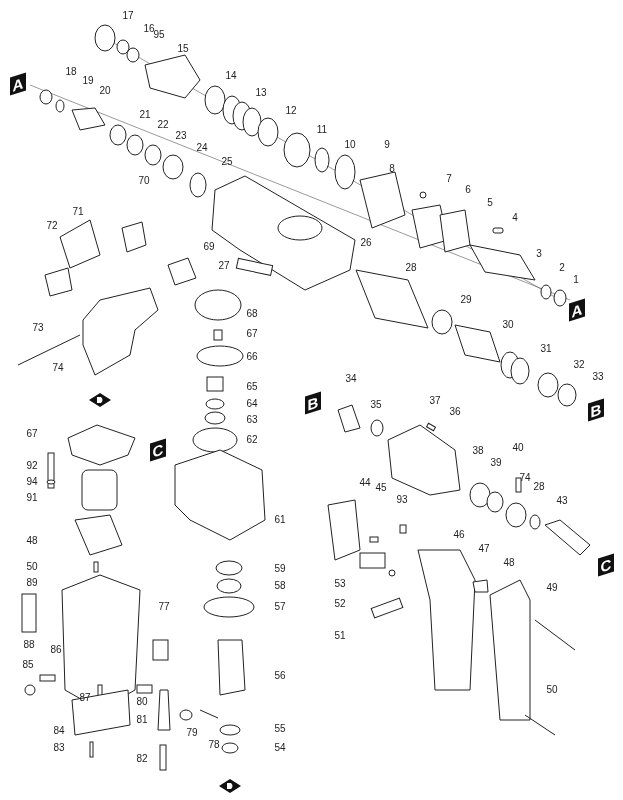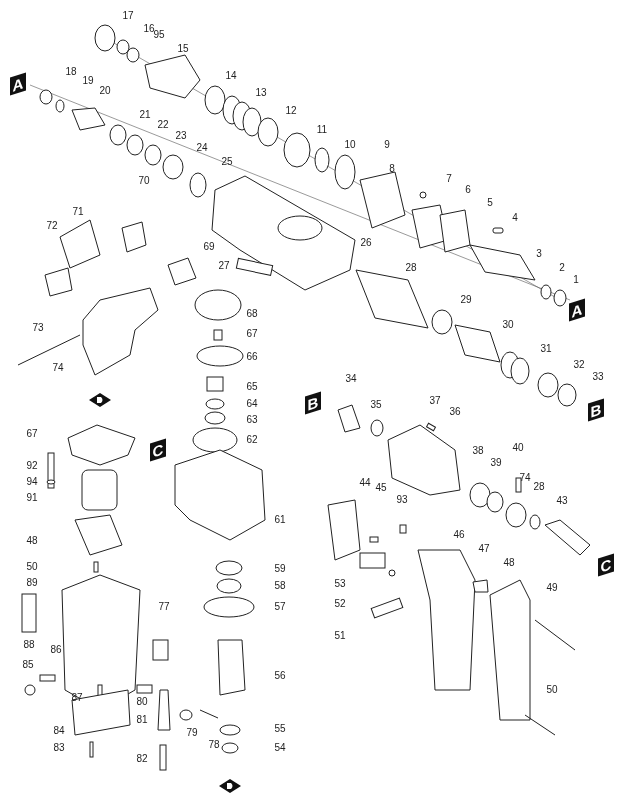--- a/index.html
+++ b/index.html
@@ -245,21 +245,21 @@
   <span class="lbl" style="left:164px;top:607px">77</span>
   <span class="lbl" style="left:214px;top:745px">78</span>
   <span class="lbl" style="left:192px;top:733px">79</span>
   <span class="lbl" style="left:142px;top:702px">80</span>
   <span class="lbl" style="left:142px;top:720px">81</span>
   <span class="lbl" style="left:142px;top:759px">82</span>
   <span class="lbl" style="left:59px;top:748px">83</span>
   <span class="lbl" style="left:59px;top:731px">84</span>
   <span class="lbl" style="left:28px;top:665px">85</span>
   <span class="lbl" style="left:56px;top:650px">86</span>
-  <span class="lbl" style="left:77px;top:698px">87</span>
+  <span class="lbl" style="left:85px;top:698px">87</span>
   <span class="lbl" style="left:29px;top:645px">88</span>
   <span class="lbl" style="left:32px;top:583px">89</span>
   <span class="lbl" style="left:32px;top:567px">50</span>
   <span class="lbl" style="left:32px;top:498px">91</span>
   <span class="lbl" style="left:32px;top:466px">92</span>
   <span class="lbl" style="left:402px;top:500px">93</span>
   <span class="lbl" style="left:32px;top:482px">94</span>
   <span class="lbl" style="left:159px;top:35px">95</span>
 </div>
 

